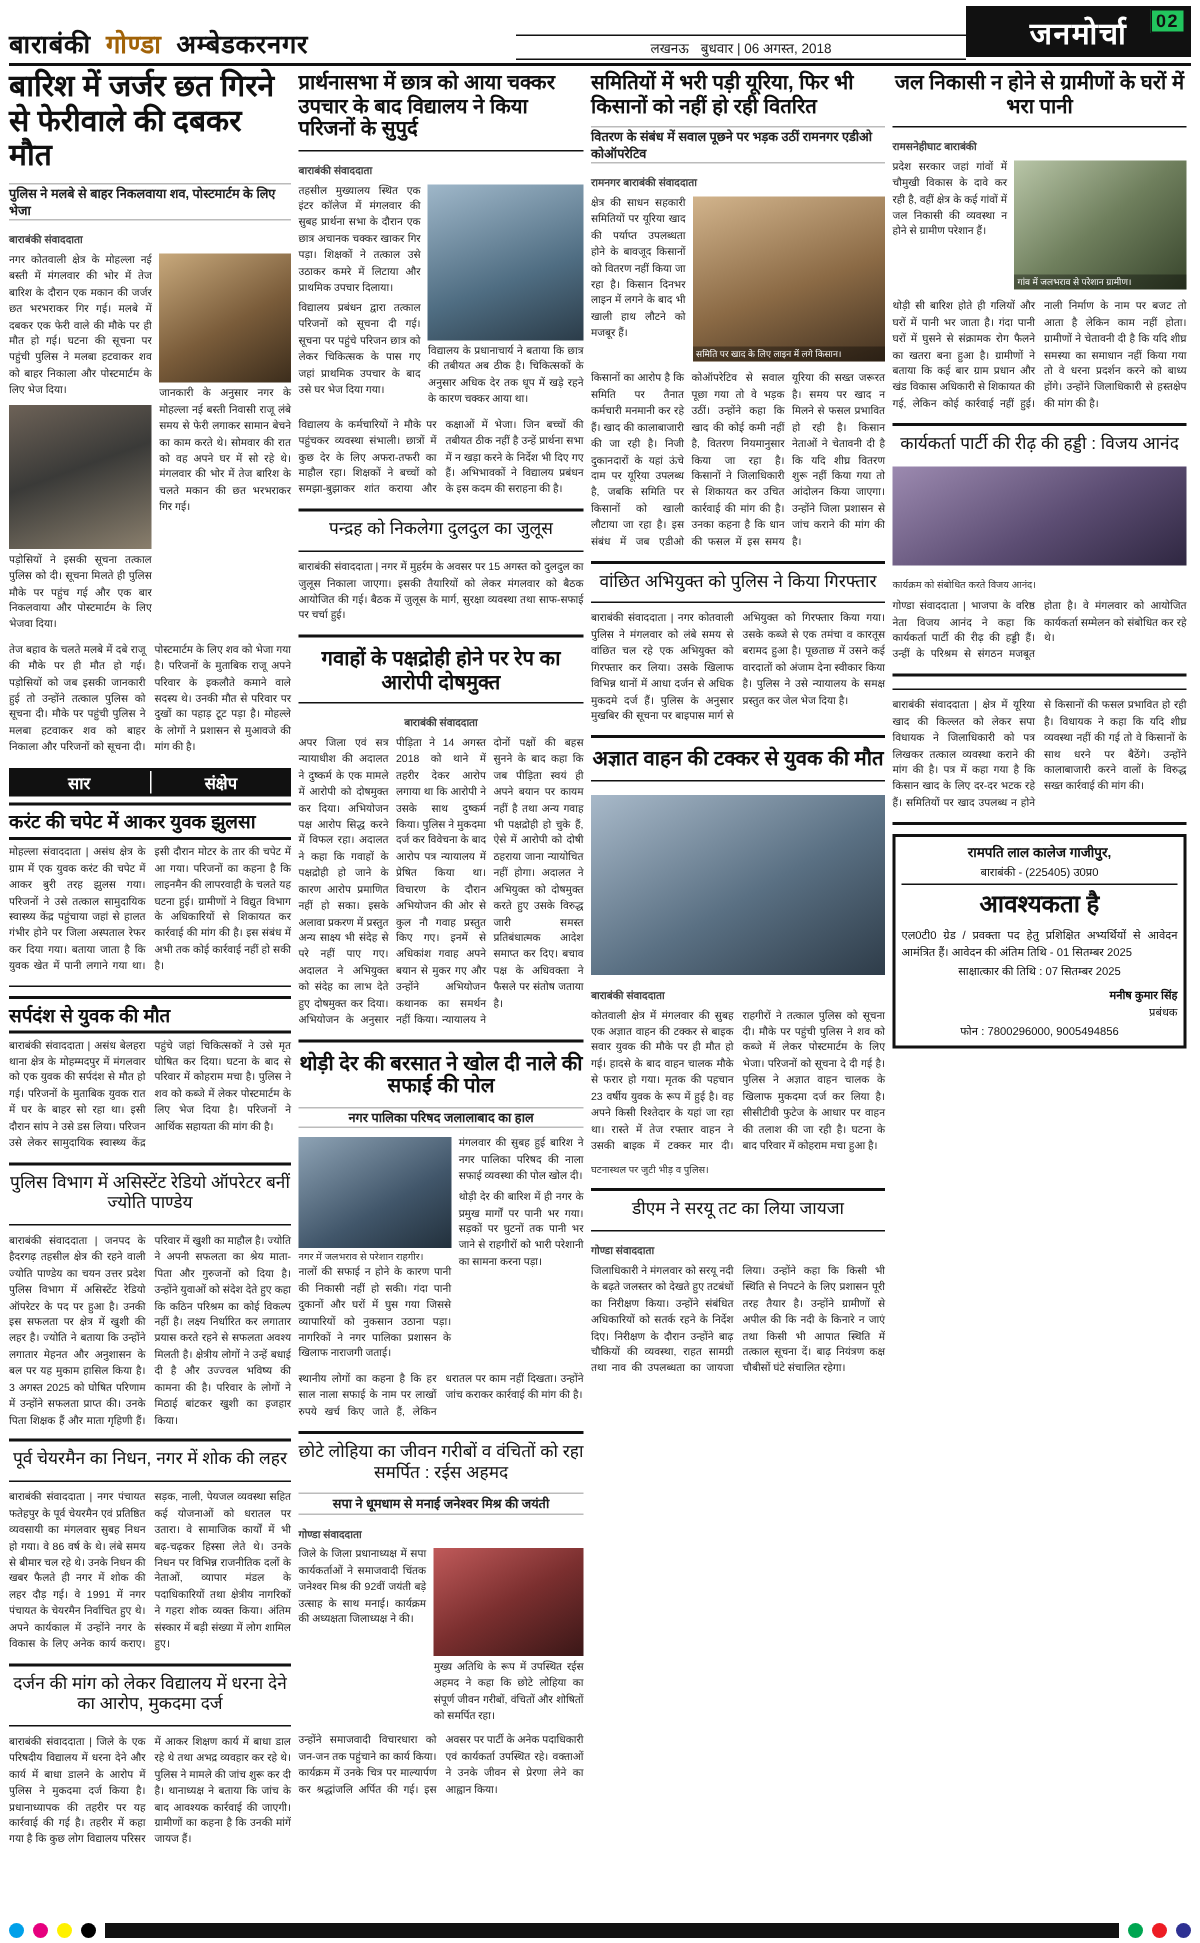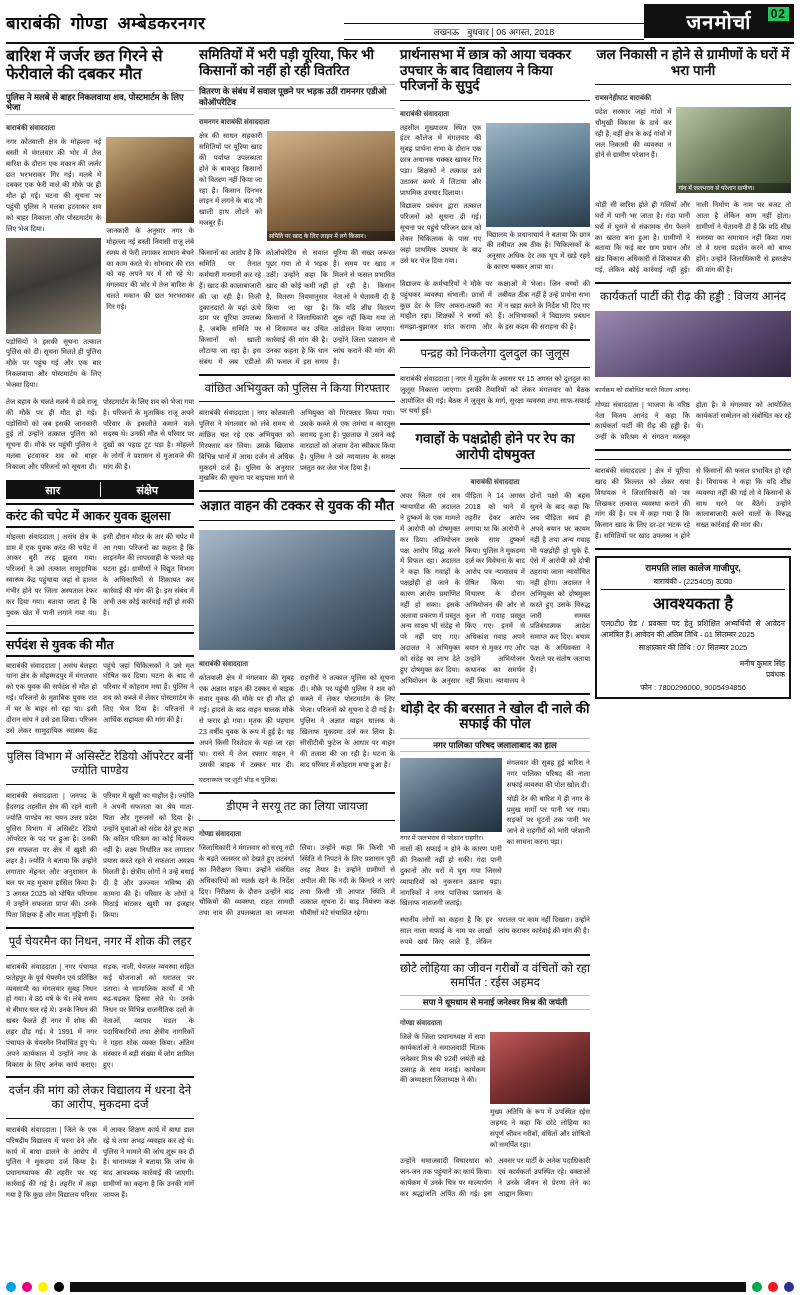--- a/index.html
+++ b/index.html
@@ -8,23 +8,23 @@
     width: 800px; height: 1295px;
     background: #ffffff;
     font-family: "Liberation Sans", sans-serif;
     color: #111;
     overflow: hidden;
   }
   .page { width:800px; height:1295px; position:relative; padding:4px 6px 0 6px; }
 
   
   .masthead { display:flex; align-items:stretch; gap:0; height:36px; }
-  .mast-left { flex:1; display:flex; align-items:center; gap:10px; }
+  .mast-left { flex:1; display:flex; align-items:flex-end; gap:10px; }
   .city { font-weight:bold; font-size:17px; letter-spacing:0.5px; color:#111; }
-  .city.blue { color:#000000; }
+  .city.blue { color:#a16207; }
   .mast-mid { flex:0 0 300px; display:flex; flex-direction:column; justify-content:flex-end; }
   .mast-strip { border-top:1px solid #111; border-bottom:1px solid #111; font-size:9px;
                 display:flex; justify-content:center; gap:8px; padding:1px 4px; color:#222;}
   .mast-logo { flex:0 0 150px; background:#111; color:#fff; display:flex; align-items:center;
                justify-content:center; font-size:20px; font-weight:bold; letter-spacing:1px;
                position:relative; height:34px; }
   .mast-logo .pg { position:absolute; right:4px; top:2px; background:#22c55e; color:#111;
                    font-size:12px; padding:0 3px; border:1px solid #111;}
   .mast-rule { border-top:2px solid #111; margin-top:2px; }
 
@@ -32,21 +32,21 @@
   .cols { display:flex; gap:5px; margin-top:3px; }
   .col { display:flex; flex-direction:column; gap:4px; }
   .c1 { width:188px; }
   .c2 { width:190px; }
   .c3 { width:196px; }
   .c4 { width:196px; }
 
   .hr { border-top:1px solid #111; margin:2px 0; }
   .hr2 { border-top:2px solid #111; margin:2px 0; }
 
-  h1.head { font-size:16px; line-height:1.15; margin:0; font-weight:bold; color:#111; }
+  h1.head { font-size:20px; line-height:1.15; margin:0; font-weight:bold; color:#111; }
   h2.head { font-size:13.5px; line-height:1.15; margin:0; font-weight:bold; }
   h3.head { font-size:11.5px; line-height:1.2; margin:0; font-weight:normal; }
   .subhead { font-size:8.5px; line-height:1.25; margin:2px 0; font-weight:bold; color:#222;
              border-top:1px solid #bbb; border-bottom:1px solid #bbb; padding:1px 0;}
   .byline { font-size:7px; color:#444; margin:2px 0 1px; font-weight:bold;}
   .body { font-size:7px; line-height:1.55; text-align:justify; color:#222; }
   .body.two { column-count:2; column-gap:6px; }
   .body.three { column-count:3; column-gap:5px; }
 
   .photo { width:100%; background:#8b8f93; position:relative; overflow:hidden; border:0; }
@@ -162,76 +162,20 @@
         <span>वे 1991 में नगर पंचायत के चेयरमैन निर्वाचित हुए थे। अपने कार्यकाल में उन्होंने नगर के विकास के लिए अनेक कार्य कराए। सड़क, नाली, पेयजल व्यवस्था सहित कई योजनाओं को धरातल पर उतारा। वे सामाजिक कार्यों में भी बढ़-चढ़कर हिस्सा लेते थे।</span>
         <span>उनके निधन पर विभिन्न राजनीतिक दलों के नेताओं, व्यापार मंडल के पदाधिकारियों तथा क्षेत्रीय नागरिकों ने गहरा शोक व्यक्त किया। अंतिम संस्कार में बड़ी संख्या में लोग शामिल हुए।</span>
       </div>
 
       <div class="hr2"></div>
       <h3 class="head center">दर्जन की मांग को लेकर विद्यालय में धरना देने का आरोप, मुकदमा दर्ज</h3>
       <div class="hr"></div>
       <div class="body two">बाराबंकी संवाददाता | जिले के एक परिषदीय विद्यालय में धरना देने और कार्य में बाधा डालने के आरोप में पुलिस ने मुकदमा दर्ज किया है। प्रधानाध्यापक की तहरीर पर यह कार्रवाई की गई है। तहरीर में कहा गया है कि कुछ लोग विद्यालय परिसर में आकर शिक्षण कार्य में बाधा डाल रहे थे तथा अभद्र व्यवहार कर रहे थे। पुलिस ने मामले की जांच शुरू कर दी है। थानाध्यक्ष ने बताया कि जांच के बाद आवश्यक कार्रवाई की जाएगी। ग्रामीणों का कहना है कि उनकी मांगें जायज हैं।</div>
     </div>
 
-    <div class="col c3">
-
-      <h2 class="head">समितियों में भरी पड़ी यूरिया, फिर भी किसानों को नहीं हो रही वितरित</h2>
-      <div class="subhead">वितरण के संबंध में सवाल पूछने पर भड़क उठीं रामनगर एडीओ कोऑपरेटिव</div>
-      <div class="byline">रामनगर बाराबंकी संवाददाता</div>
-
-      <div class="flexrow">
-        <div style="width:33%">
-          <div class="body">क्षेत्र की साधन सहकारी समितियों पर यूरिया खाद की पर्याप्त उपलब्धता होने के बावजूद किसानों को वितरण नहीं किया जा रहा है। किसान दिनभर लाइन में लगने के बाद भी खाली हाथ लौटने को मजबूर हैं।</div>
-        </div>
-        <div style="width:67%">
-          <div class="photo ph-f" style="height:110px;">
-            <div class="cap">समिति पर खाद के लिए लाइन में लगे किसान।</div>
-          </div>
-        </div>
-      </div>
-      <div class="body three" style="margin-top:3px">
-        <span>किसानों का आरोप है कि समिति पर तैनात कर्मचारी मनमानी कर रहे हैं। खाद की कालाबाजारी की जा रही है। निजी दुकानदारों के यहां ऊंचे दाम पर यूरिया उपलब्ध है, जबकि समिति पर किसानों को खाली लौटाया जा रहा है।</span>
-        <span>इस संबंध में जब एडीओ कोऑपरेटिव से सवाल पूछा गया तो वे भड़क उठीं। उन्होंने कहा कि खाद की कोई कमी नहीं है, वितरण नियमानुसार किया जा रहा है।</span>
-        <span>किसानों ने जिलाधिकारी से शिकायत कर उचित कार्रवाई की मांग की है। उनका कहना है कि धान की फसल में इस समय यूरिया की सख्त जरूरत है। समय पर खाद न मिलने से फसल प्रभावित हो रही है।</span>
-        <span>किसान नेताओं ने चेतावनी दी है कि यदि शीघ्र वितरण शुरू नहीं किया गया तो आंदोलन किया जाएगा। उन्होंने जिला प्रशासन से जांच कराने की मांग की है।</span>
-      </div>
-
-      <div class="hr2"></div>
-      <h3 class="head center">वांछित अभियुक्त को पुलिस ने किया गिरफ्तार</h3>
-      <div class="hr"></div>
-      <div class="body two">
-        <span>बाराबंकी संवाददाता | नगर कोतवाली पुलिस ने मंगलवार को लंबे समय से वांछित चल रहे एक अभियुक्त को गिरफ्तार कर लिया। उसके खिलाफ विभिन्न थानों में आधा दर्जन से अधिक मुकदमे दर्ज हैं।</span>
-        <span>पुलिस के अनुसार मुखबिर की सूचना पर बाइपास मार्ग से अभियुक्त को गिरफ्तार किया गया। उसके कब्जे से एक तमंचा व कारतूस बरामद हुआ है।</span>
-        <span>पूछताछ में उसने कई वारदातों को अंजाम देना स्वीकार किया है। पुलिस ने उसे न्यायालय के समक्ष प्रस्तुत कर जेल भेज दिया है।</span>
-      </div>
-
-      <div class="hr2"></div>
-      <h2 class="head center">अज्ञात वाहन की टक्कर से युवक की मौत</h2>
-      <div class="hr"></div>
-      <div class="photo ph-h" style="height:120px;margin:3px 0;"></div>
-      <div class="byline">बाराबंकी संवाददाता</div>
-      <div class="body two">
-        <span>कोतवाली क्षेत्र में मंगलवार की सुबह एक अज्ञात वाहन की टक्कर से बाइक सवार युवक की मौके पर ही मौत हो गई। हादसे के बाद वाहन चालक मौके से फरार हो गया।</span>
-        <span>मृतक की पहचान 23 वर्षीय युवक के रूप में हुई है। वह अपने किसी रिश्तेदार के यहां जा रहा था। रास्ते में तेज रफ्तार वाहन ने उसकी बाइक में टक्कर मार दी।</span>
-        <span>राहगीरों ने तत्काल पुलिस को सूचना दी। मौके पर पहुंची पुलिस ने शव को कब्जे में लेकर पोस्टमार्टम के लिए भेजा। परिजनों को सूचना दे दी गई है।</span>
-        <span>पुलिस ने अज्ञात वाहन चालक के खिलाफ मुकदमा दर्ज कर लिया है। सीसीटीवी फुटेज के आधार पर वाहन की तलाश की जा रही है। घटना के बाद परिवार में कोहराम मचा हुआ है।</span>
-      </div>
-      <div class="capline">घटनास्थल पर जुटी भीड़ व पुलिस।</div>
-
-      <div class="hr2"></div>
-      <h3 class="head center">डीएम ने सरयू तट का लिया जायजा</h3>
-      <div class="hr"></div>
-      <div class="byline">गोण्डा संवाददाता</div>
-      <div class="body two">
-        <span>जिलाधिकारी ने मंगलवार को सरयू नदी के बढ़ते जलस्तर को देखते हुए तटबंधों का निरीक्षण किया। उन्होंने संबंधित अधिकारियों को सतर्क रहने के निर्देश दिए।</span>
-        <span>निरीक्षण के दौरान उन्होंने बाढ़ चौकियों की व्यवस्था, राहत सामग्री तथा नाव की उपलब्धता का जायजा लिया। उन्होंने कहा कि किसी भी स्थिति से निपटने के लिए प्रशासन पूरी तरह तैयार है।</span>
-        <span>उन्होंने ग्रामीणों से अपील की कि नदी के किनारे न जाएं तथा किसी भी आपात स्थिति में तत्काल सूचना दें। बाढ़ नियंत्रण कक्ष चौबीसों घंटे संचालित रहेगा।</span>
-      </div>
-    </div>
-
     <div class="col c2">
 
       <h2 class="head">प्रार्थनासभा में छात्र को आया चक्कर उपचार के बाद विद्यालय ने किया परिजनों के सुपुर्द</h2>
       <div class="hr"></div>
       <div class="byline">बाराबंकी संवाददाता</div>
 
       <div class="flexrow">
         <div style="width:44%">
           <div class="body">तहसील मुख्यालय स्थित एक इंटर कॉलेज में मंगलवार की सुबह प्रार्थना सभा के दौरान एक छात्र अचानक चक्कर खाकर गिर पड़ा। शिक्षकों ने तत्काल उसे उठाकर कमरे में लिटाया और प्राथमिक उपचार दिलाया।</div>
           <div class="body" style="margin-top:3px">विद्यालय प्रबंधन द्वारा तत्काल परिजनों को सूचना दी गई। सूचना पर पहुंचे परिजन छात्र को लेकर चिकित्सक के पास गए जहां प्राथमिक उपचार के बाद उसे घर भेज दिया गया।</div>
@@ -292,20 +236,76 @@
           <div class="photo ph-g" style="height:72px;"></div>
           <div class="body" style="margin-top:3px">मुख्य अतिथि के रूप में उपस्थित रईस अहमद ने कहा कि छोटे लोहिया का संपूर्ण जीवन गरीबों, वंचितों और शोषितों को समर्पित रहा।</div>
         </div>
       </div>
       <div class="body two" style="margin-top:2px">
         <span>उन्होंने समाजवादी विचारधारा को जन-जन तक पहुंचाने का कार्य किया। कार्यक्रम में उनके चित्र पर माल्यार्पण कर श्रद्धांजलि अर्पित की गई।</span>
         <span>इस अवसर पर पार्टी के अनेक पदाधिकारी एवं कार्यकर्ता उपस्थित रहे। वक्ताओं ने उनके जीवन से प्रेरणा लेने का आह्वान किया।</span>
       </div>
     </div>
 
+    <div class="col c3">
+
+      <h2 class="head">समितियों में भरी पड़ी यूरिया, फिर भी किसानों को नहीं हो रही वितरित</h2>
+      <div class="subhead">वितरण के संबंध में सवाल पूछने पर भड़क उठीं रामनगर एडीओ कोऑपरेटिव</div>
+      <div class="byline">रामनगर बाराबंकी संवाददाता</div>
+
+      <div class="flexrow">
+        <div style="width:33%">
+          <div class="body">क्षेत्र की साधन सहकारी समितियों पर यूरिया खाद की पर्याप्त उपलब्धता होने के बावजूद किसानों को वितरण नहीं किया जा रहा है। किसान दिनभर लाइन में लगने के बाद भी खाली हाथ लौटने को मजबूर हैं।</div>
+        </div>
+        <div style="width:67%">
+          <div class="photo ph-f" style="height:110px;">
+            <div class="cap">समिति पर खाद के लिए लाइन में लगे किसान।</div>
+          </div>
+        </div>
+      </div>
+      <div class="body three" style="margin-top:3px">
+        <span>किसानों का आरोप है कि समिति पर तैनात कर्मचारी मनमानी कर रहे हैं। खाद की कालाबाजारी की जा रही है। निजी दुकानदारों के यहां ऊंचे दाम पर यूरिया उपलब्ध है, जबकि समिति पर किसानों को खाली लौटाया जा रहा है।</span>
+        <span>इस संबंध में जब एडीओ कोऑपरेटिव से सवाल पूछा गया तो वे भड़क उठीं। उन्होंने कहा कि खाद की कोई कमी नहीं है, वितरण नियमानुसार किया जा रहा है।</span>
+        <span>किसानों ने जिलाधिकारी से शिकायत कर उचित कार्रवाई की मांग की है। उनका कहना है कि धान की फसल में इस समय यूरिया की सख्त जरूरत है। समय पर खाद न मिलने से फसल प्रभावित हो रही है।</span>
+        <span>किसान नेताओं ने चेतावनी दी है कि यदि शीघ्र वितरण शुरू नहीं किया गया तो आंदोलन किया जाएगा। उन्होंने जिला प्रशासन से जांच कराने की मांग की है।</span>
+      </div>
+
+      <div class="hr2"></div>
+      <h3 class="head center">वांछित अभियुक्त को पुलिस ने किया गिरफ्तार</h3>
+      <div class="hr"></div>
+      <div class="body two">
+        <span>बाराबंकी संवाददाता | नगर कोतवाली पुलिस ने मंगलवार को लंबे समय से वांछित चल रहे एक अभियुक्त को गिरफ्तार कर लिया। उसके खिलाफ विभिन्न थानों में आधा दर्जन से अधिक मुकदमे दर्ज हैं।</span>
+        <span>पुलिस के अनुसार मुखबिर की सूचना पर बाइपास मार्ग से अभियुक्त को गिरफ्तार किया गया। उसके कब्जे से एक तमंचा व कारतूस बरामद हुआ है।</span>
+        <span>पूछताछ में उसने कई वारदातों को अंजाम देना स्वीकार किया है। पुलिस ने उसे न्यायालय के समक्ष प्रस्तुत कर जेल भेज दिया है।</span>
+      </div>
+
+      <div class="hr2"></div>
+      <h2 class="head center">अज्ञात वाहन की टक्कर से युवक की मौत</h2>
+      <div class="hr"></div>
+      <div class="photo ph-h" style="height:120px;margin:3px 0;"></div>
+      <div class="byline">बाराबंकी संवाददाता</div>
+      <div class="body two">
+        <span>कोतवाली क्षेत्र में मंगलवार की सुबह एक अज्ञात वाहन की टक्कर से बाइक सवार युवक की मौके पर ही मौत हो गई। हादसे के बाद वाहन चालक मौके से फरार हो गया।</span>
+        <span>मृतक की पहचान 23 वर्षीय युवक के रूप में हुई है। वह अपने किसी रिश्तेदार के यहां जा रहा था। रास्ते में तेज रफ्तार वाहन ने उसकी बाइक में टक्कर मार दी।</span>
+        <span>राहगीरों ने तत्काल पुलिस को सूचना दी। मौके पर पहुंची पुलिस ने शव को कब्जे में लेकर पोस्टमार्टम के लिए भेजा। परिजनों को सूचना दे दी गई है।</span>
+        <span>पुलिस ने अज्ञात वाहन चालक के खिलाफ मुकदमा दर्ज कर लिया है। सीसीटीवी फुटेज के आधार पर वाहन की तलाश की जा रही है। घटना के बाद परिवार में कोहराम मचा हुआ है।</span>
+      </div>
+      <div class="capline">घटनास्थल पर जुटी भीड़ व पुलिस।</div>
+
+      <div class="hr2"></div>
+      <h3 class="head center">डीएम ने सरयू तट का लिया जायजा</h3>
+      <div class="hr"></div>
+      <div class="byline">गोण्डा संवाददाता</div>
+      <div class="body two">
+        <span>जिलाधिकारी ने मंगलवार को सरयू नदी के बढ़ते जलस्तर को देखते हुए तटबंधों का निरीक्षण किया। उन्होंने संबंधित अधिकारियों को सतर्क रहने के निर्देश दिए।</span>
+        <span>निरीक्षण के दौरान उन्होंने बाढ़ चौकियों की व्यवस्था, राहत सामग्री तथा नाव की उपलब्धता का जायजा लिया। उन्होंने कहा कि किसी भी स्थिति से निपटने के लिए प्रशासन पूरी तरह तैयार है।</span>
+        <span>उन्होंने ग्रामीणों से अपील की कि नदी के किनारे न जाएं तथा किसी भी आपात स्थिति में तत्काल सूचना दें। बाढ़ नियंत्रण कक्ष चौबीसों घंटे संचालित रहेगा।</span>
+      </div>
+    </div>
+
     <div class="col c4">
 
       <h2 class="head center">जल निकासी न होने से ग्रामीणों के घरों में भरा पानी</h2>
       <div class="hr"></div>
       <div class="byline">रामसनेहीघाट बाराबंकी</div>
       <div class="flexrow">
         <div style="width:40%">
           <div class="body">प्रदेश सरकार जहां गांवों में चौमुखी विकास के दावे कर रही है, वहीं क्षेत्र के कई गांवों में जल निकासी की व्यवस्था न होने से ग्रामीण परेशान हैं।</div>
         </div>
         <div style="width:60%">
@@ -335,21 +335,21 @@
       </div>
 
       <div class="hr2"></div>
       <div class="adbox">
         <div class="mid">रामपति लाल कालेज गाजीपुर,</div>
         <div>बाराबंकी - (225405) उ0प्र0</div>
         <div class="hr"></div>
         <div class="big">आवश्यकता है</div>
         <div style="text-align:justify;margin-top:2px">एल0टी0 ग्रेड / प्रवक्ता पद हेतु प्रशिक्षित अभ्यर्थियों से आवेदन आमंत्रित हैं। आवेदन की अंतिम तिथि - 01 सितम्बर 2025</div>
         <div style="margin-top:2px">साक्षात्कार की तिथि : 07 सितम्बर 2025</div>
-        <div style="margin-top:4px;text-align:right;font-weight:normal">मनीष कुमार सिंह</div>
+        <div style="margin-top:4px;text-align:right;font-weight:bold">मनीष कुमार सिंह</div>
         <div style="text-align:right">प्रबंधक</div>
         <div style="margin-top:2px">फोन : 7800296000, 9005494856</div>
       </div>
     </div>
 
   </div>
 
   <div class="regbar">
     <span class="swatch" style="background:#00a0e9"></span>
     <span class="swatch" style="background:#e6007e"></span>

